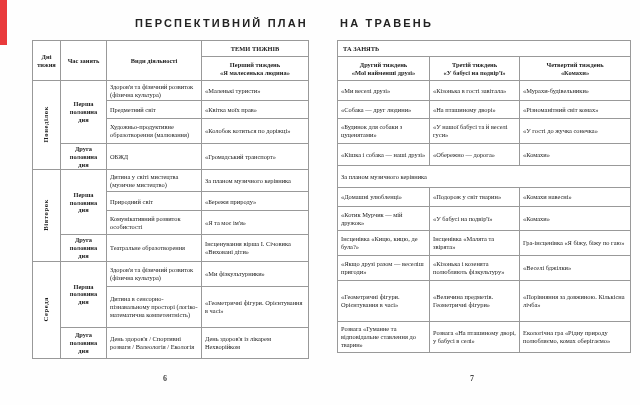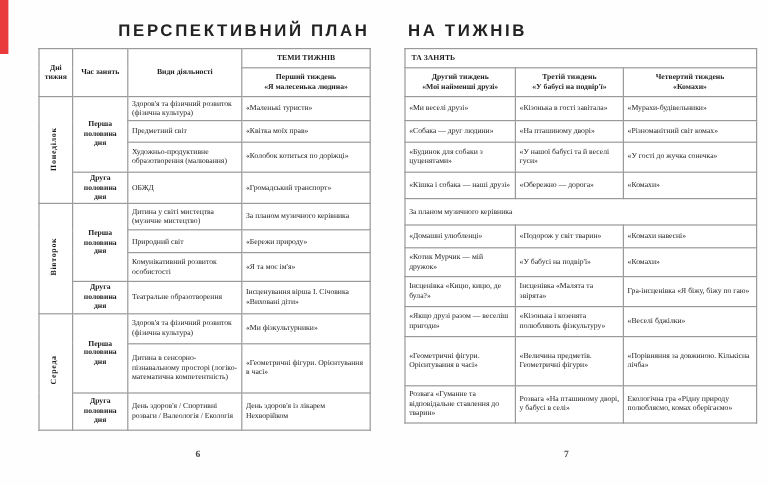--- a/index.html
+++ b/index.html
@@ -8,21 +8,21 @@
     background:#fefefe;color:#1c1c1c;
     font-family:"Liberation Serif",serif;
   }
   .red-mark{
     position:absolute;left:0;top:0;width:7px;height:45px;
     background:#e93a3c;
   }
   .title{
     position:absolute;top:17px;
     font-family:"Liberation Sans",sans-serif;
-    font-weight:bold;font-size:14px;letter-spacing:2.2px;color:#222;
+    font-weight:bold;font-size:11px;letter-spacing:2.2px;color:#222;
     white-space:nowrap;
   }
   #title-left{left:32px;width:276px;text-align:right;padding-right:4px}
   #title-right{left:340px}
 
   table{
     position:absolute;top:40px;border-collapse:collapse;table-layout:fixed;
     background:#fff;
   }
   #table-left{left:32px;width:276px}
@@ -59,21 +59,21 @@
   }
   #pagenum-left{left:163px}
   #pagenum-right{left:470px}
 </style>
 </head>
 <body>
 
 <div class="red-mark"></div>
 
 <div class="title" id="title-left">ПЕРСПЕКТИВНИЙ ПЛАН</div>
-<div class="title" id="title-right">НА ТИЖНІВ</div>
+<div class="title" id="title-right">НА ТРАВЕНЬ</div>
 
 <table id="table-left">
   <colgroup>
       <col style="width:28px">
       <col style="width:46px">
       <col style="width:95px">
       <col style="width:107px">
     </colgroup>
   <tbody>
     <tr class="hr1">

